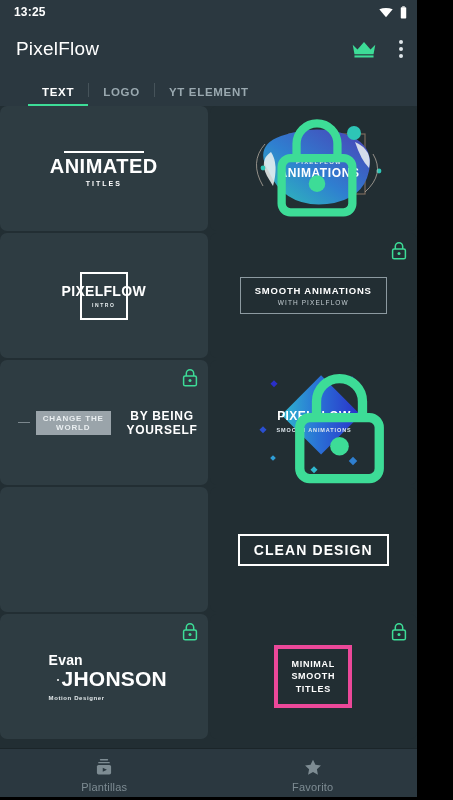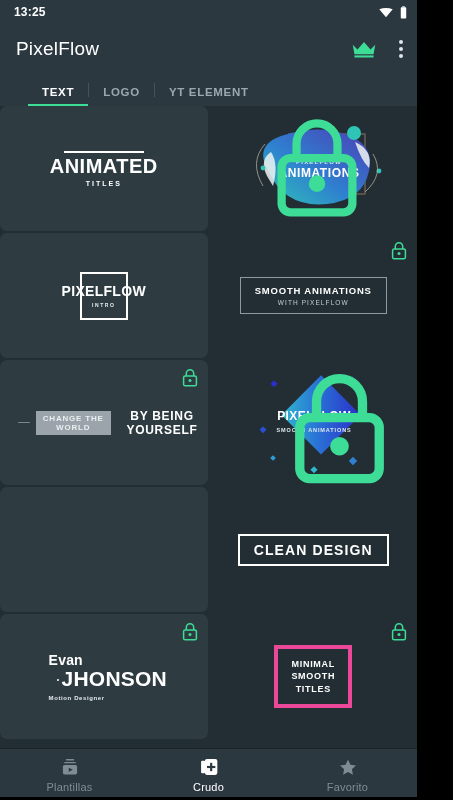--- a/index.html
+++ b/index.html
@@ -335,29 +335,20 @@
   <div class="bottomnav">
     <div class="navitem">
       <svg class="nav-ic" viewBox="0 0 24 24">
         <rect x="7" y="2.5" width="10" height="1.6" rx="0.8" fill="#7e8c93"></rect>
         <rect x="5" y="6" width="14" height="1.6" rx="0.8" fill="#7e8c93"></rect>
         <rect x="3.5" y="9.5" width="17" height="11.5" rx="2" fill="#7e8c93"></rect>
         <path d="M10.5 12.8 L15.5 15.3 L10.5 17.8 Z" fill="#2b3840"></path>
       </svg>
       <span class="nav-label">Plantillas</span>
     </div>
-    <div class="navitem active">
-      <svg class="nav-ic" viewBox="0 0 24 24">
-        <rect x="2.5" y="4.5" width="5" height="15" rx="1.5" fill="#ffffff"></rect>
-        <rect x="7" y="2.5" width="15" height="19" rx="2.5" fill="#ffffff"></rect>
-        <rect x="13.3" y="7" width="2.6" height="10" fill="#2b3840"></rect>
-        <rect x="9.6" y="10.7" width="10" height="2.6" fill="#2b3840"></rect>
-      </svg>
-      <span class="nav-label">Crudo</span>
-    </div>
     <div class="navitem">
       <svg class="nav-ic" viewBox="0 0 24 24">
         <path d="M12 3.2 L14.9 9.2 L21.5 10.1 L16.7 14.7 L17.9 21.2 L12 18.1 L6.1 21.2 L7.3 14.7 L2.5 10.1 L9.1 9.2 Z" fill="#7e8c93"></path>
       </svg>
       <span class="nav-label">Favorito</span>
     </div>
   </div>
 
   <div class="navbar-gesture"></div>
 </div>

